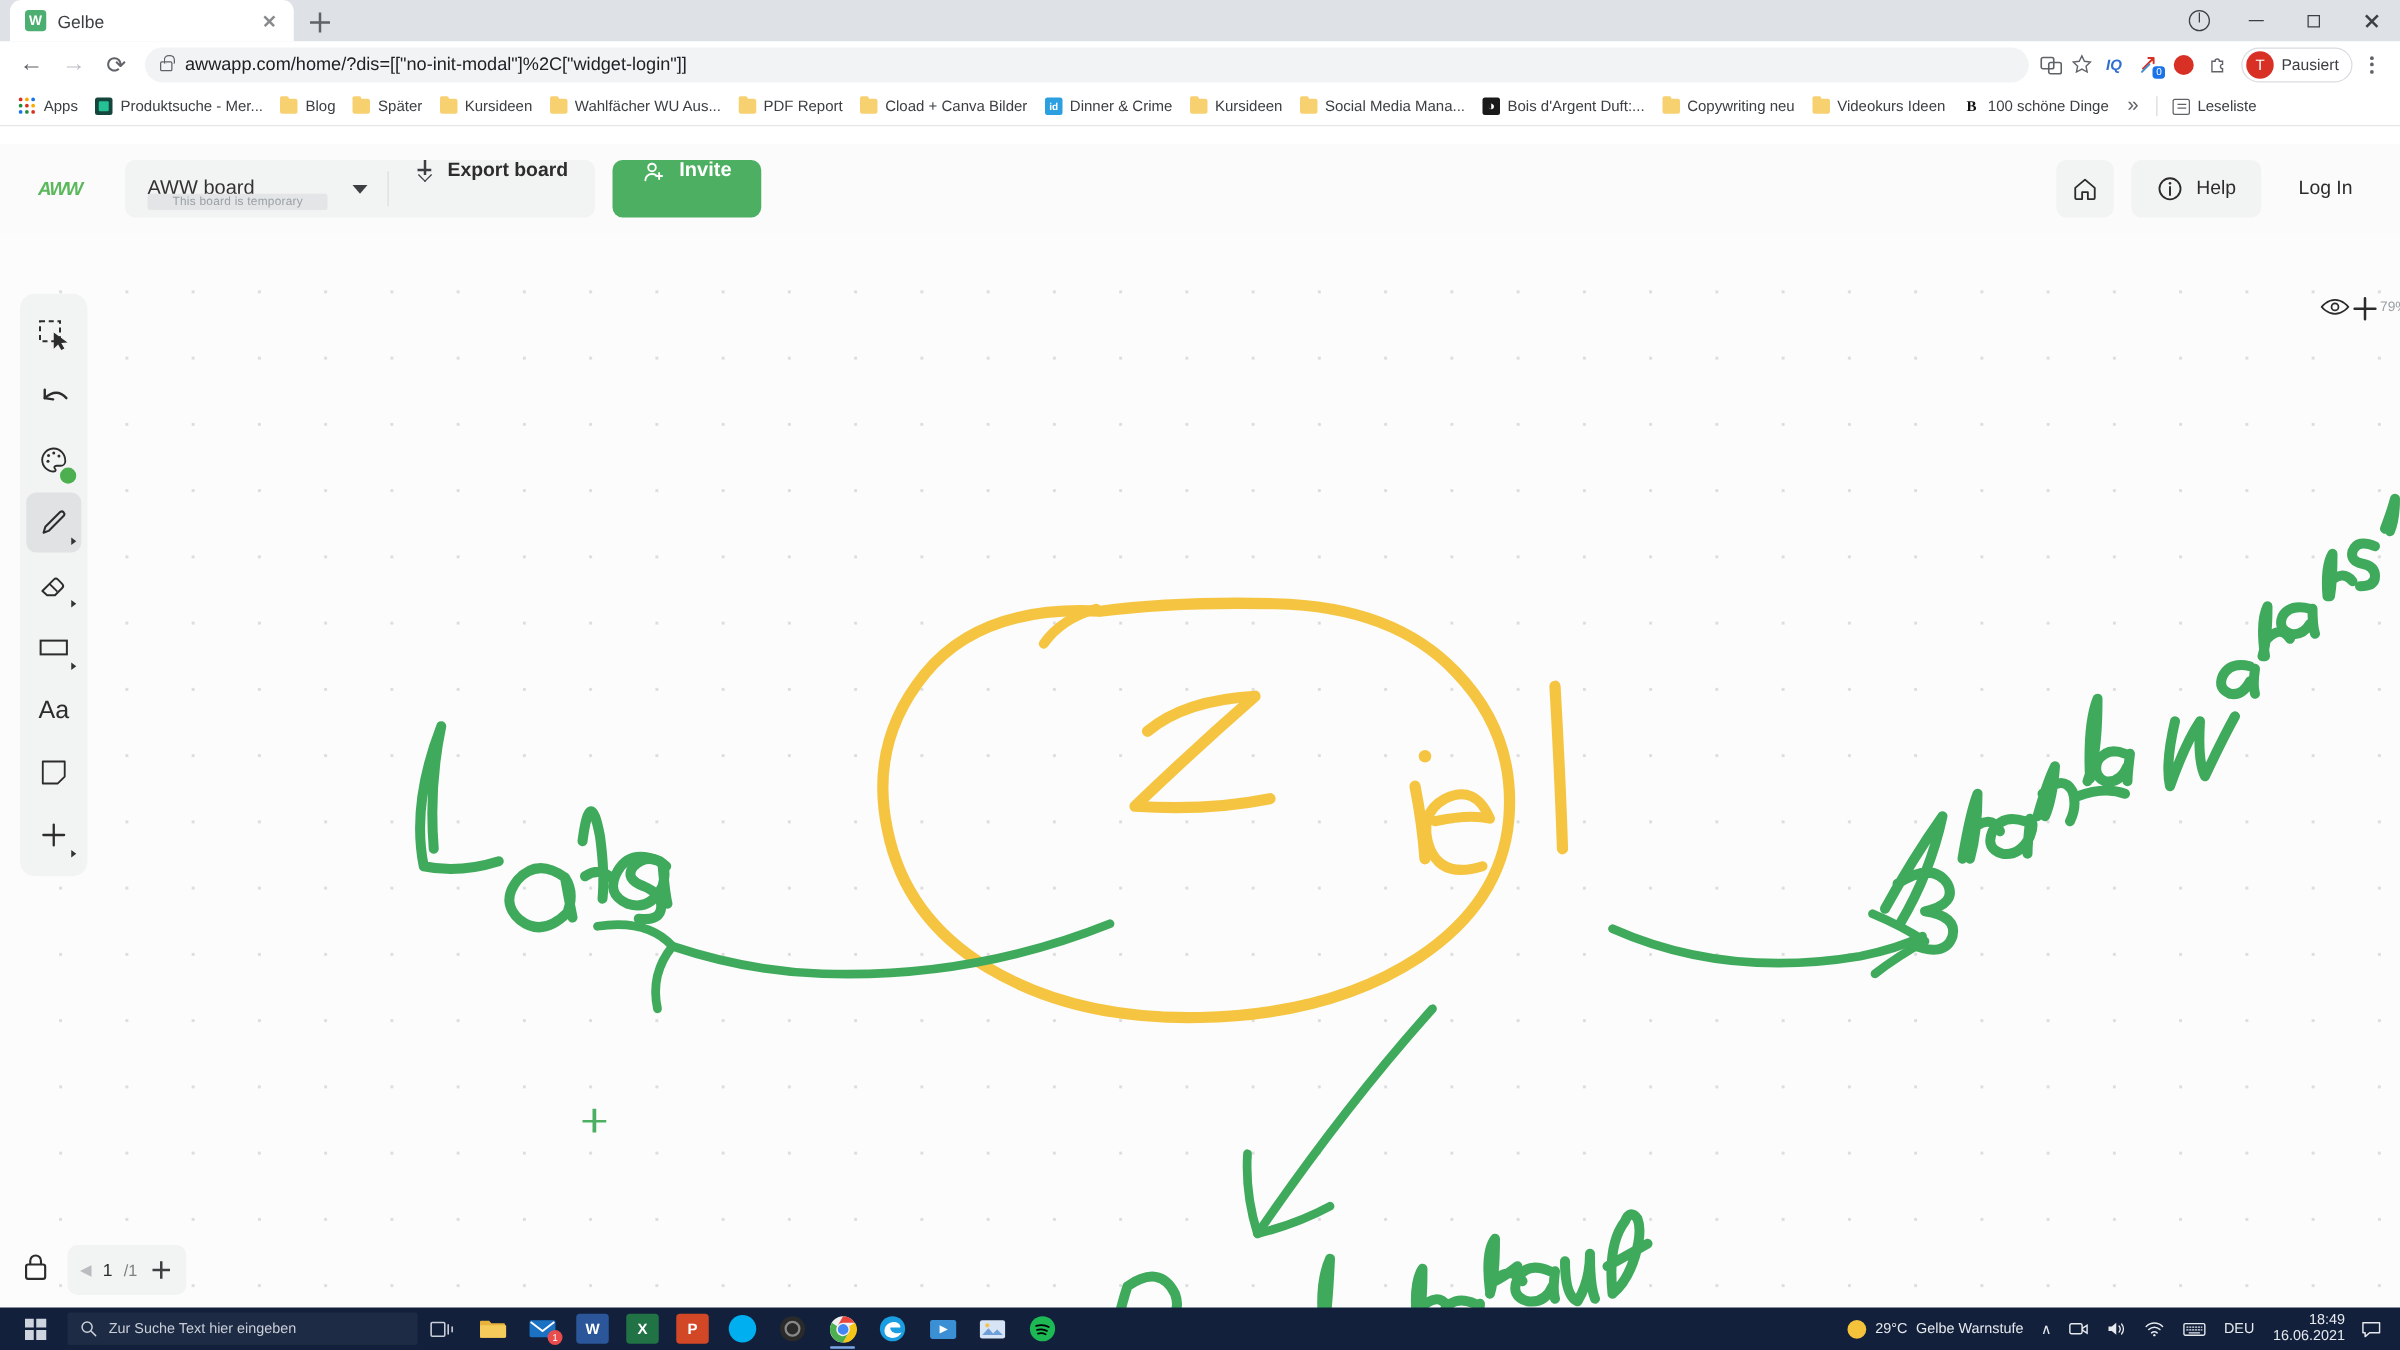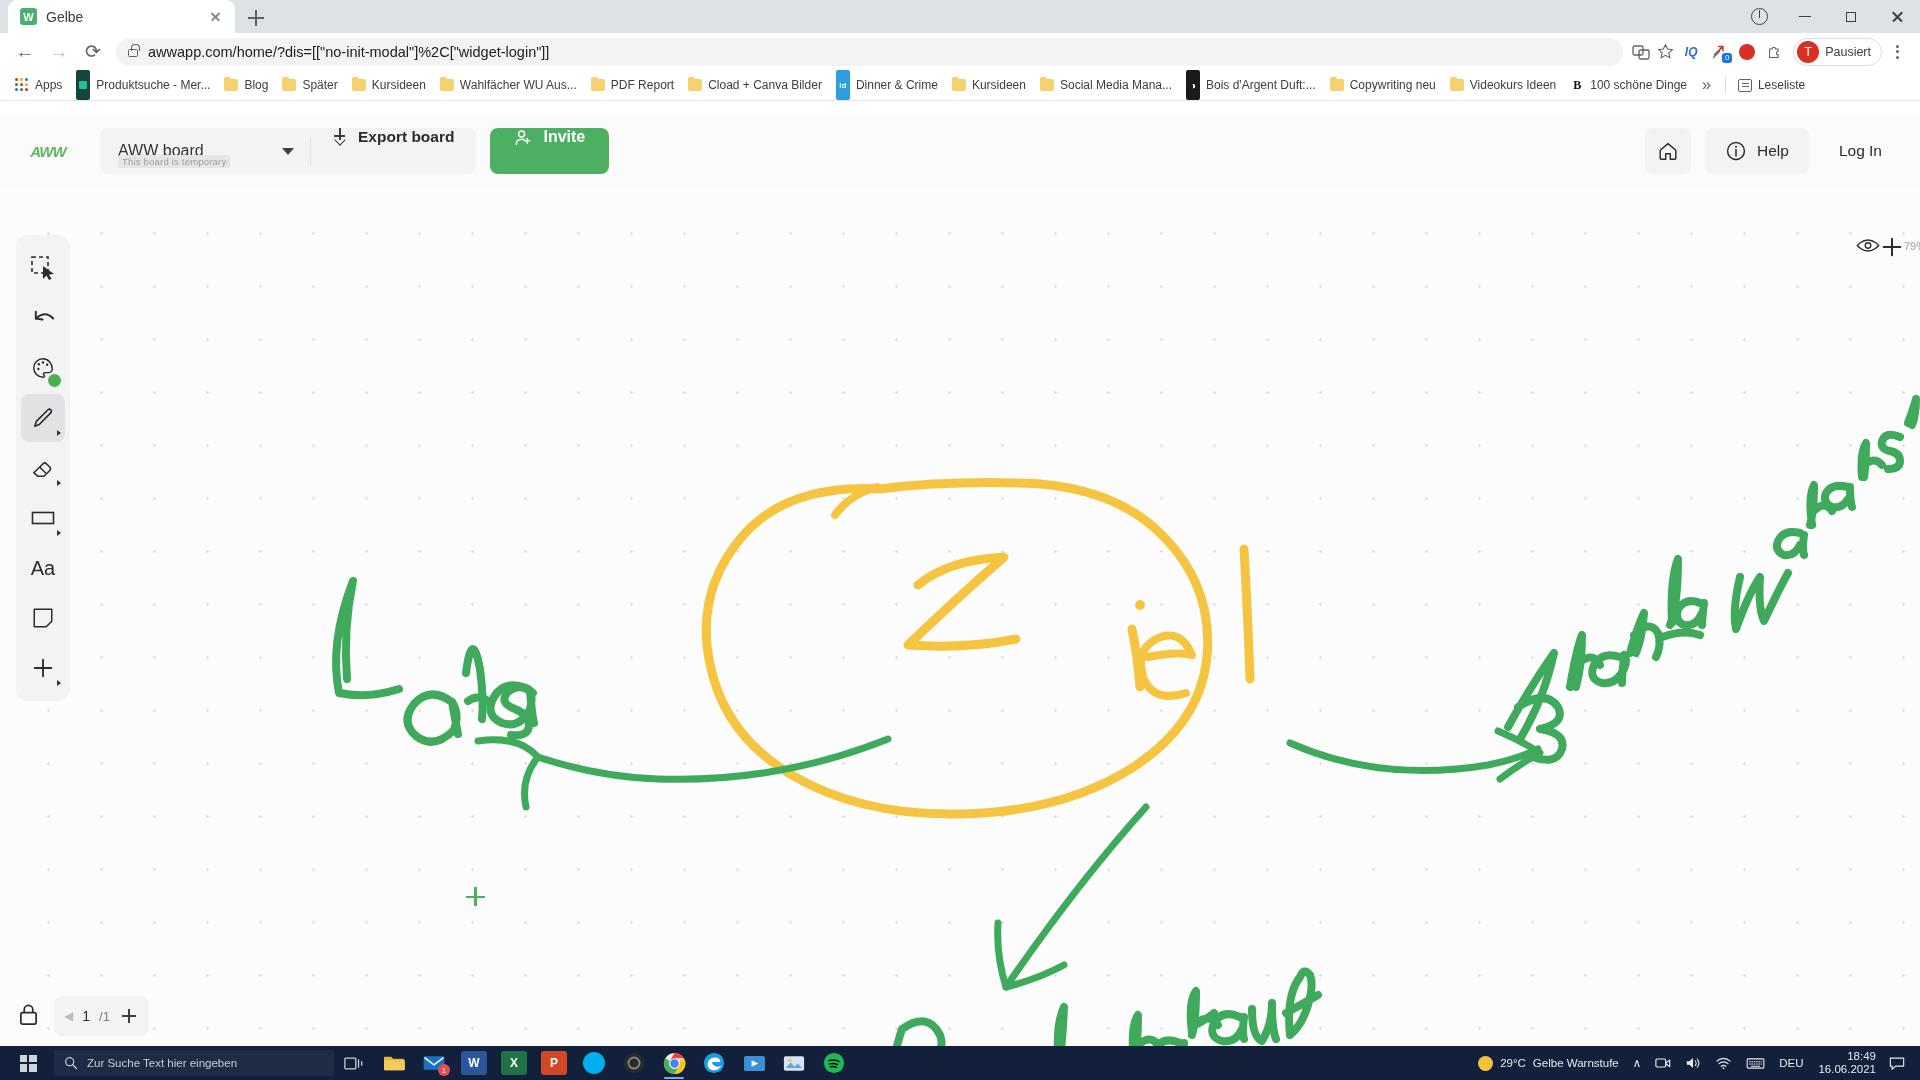--- a/index.html
+++ b/index.html
@@ -119,21 +119,21 @@
   .bm-label { font-size: 12px; color: #3c4043; white-space: nowrap; }
   .folder {
     width: 14px; height: 12px; background: #f7d070; border-radius: 1.5px 2px 2px 2px; position: relative; flex: none;
   }
   .folder::before {
     content: ""; position: absolute; left: 0; top: -2.5px; width: 7px; height: 3px;
     background: #f7d070; border-radius: 1.5px 1.5px 0 0;
   }
   .apps-grid { width: 14px; height: 14px; display: grid; grid-template-columns: repeat(3,1fr); gap: 1.5px; flex: none; }
   .apps-grid i { display: block; width: 3px; height: 3px; border-radius: 50%; }
-  .fav-img { width: 14px; height: 30px; border-radius: 2px; flex: none; display:flex;align-items:center;justify-content:center;font-size:9px;color:#fff;font-weight:bold; }
+  .fav-img { width: 14px; height: 14px; border-radius: 2px; flex: none; display:flex;align-items:center;justify-content:center;font-size:9px;color:#fff;font-weight:bold; }
   .bm-overflow { font-size: 16px; color: #5f6368; padding: 0 8px; flex: none; }
   .bm-sep { width: 1px; height: 16px; background: #dadce0; margin: 0 6px; flex: none; }
   .readlist { display: flex; align-items: center; gap: 6px; flex: none; padding: 3px 6px; }
   .readlist-ic { width: 14px; height: 13px; border: 1.4px solid #5f6368; border-radius: 2px; position: relative; }
   .readlist-ic::before, .readlist-ic::after {
     content:""; position:absolute; background:#5f6368; left:3px; width:7px; height:1.2px;
   }
   .readlist-ic::before { top: 3px; }
   .readlist-ic::after { top: 6.5px; }
 
@@ -154,21 +154,21 @@
     display: flex; align-items: center; background: #f2f3f3; border-radius: 8px;
     height: 46px; margin-left: 26px; flex: none;
   }
   .board-select {
     display: flex; align-items: center; padding: 0 16px 0 18px; height: 46px; min-width: 210px;
     justify-content: space-between; gap: 20px; position: relative;
   }
   .board-name { font-size: 16px; color: #333; }
   .board-sub {
     position: absolute; left: 18px; top: 27px; font-size: 9.5px; color: #9aa0a6;
-    background: #e3e5e6; border-radius: 2px; padding: 1px 4px; letter-spacing: .2px;
+    background: #e3e5e6; border-radius: 2px; padding: 1px 20px; letter-spacing: .2px;
   }
   .caret { width: 0; height: 0; border-left: 6px solid transparent; border-right: 6px solid transparent; border-top: 7px solid #3c4043; }
   .hdr-div { width: 1px; height: 28px; background: #dcdfe0; }
   .export-btn { display: flex; align-items: flex-start; gap: 11px; padding: 0 22px; height: 46px; font-weight: bold; }
   .dl-ic { width: 14px; height: 17px; position: relative; }
   .dl-ic::before { content:""; position:absolute; left:6px; top:0; width:1.8px; height:12px; background:#3c4043; }
   .dl-ic::after { content:""; position:absolute; left:1px; top:7px; width:11px; height:1.8px; background:#3c4043; transform: none; }
   .dl-arrow { position:absolute; left:2.5px; top:7.5px; width:8px; height:8px; border-right:1.8px solid #3c4043; border-bottom:1.8px solid #3c4043; transform: rotate(45deg); }
   .export-label { font-size: 15.5px; color: #2c2c2c; }
   .invite-btn {

